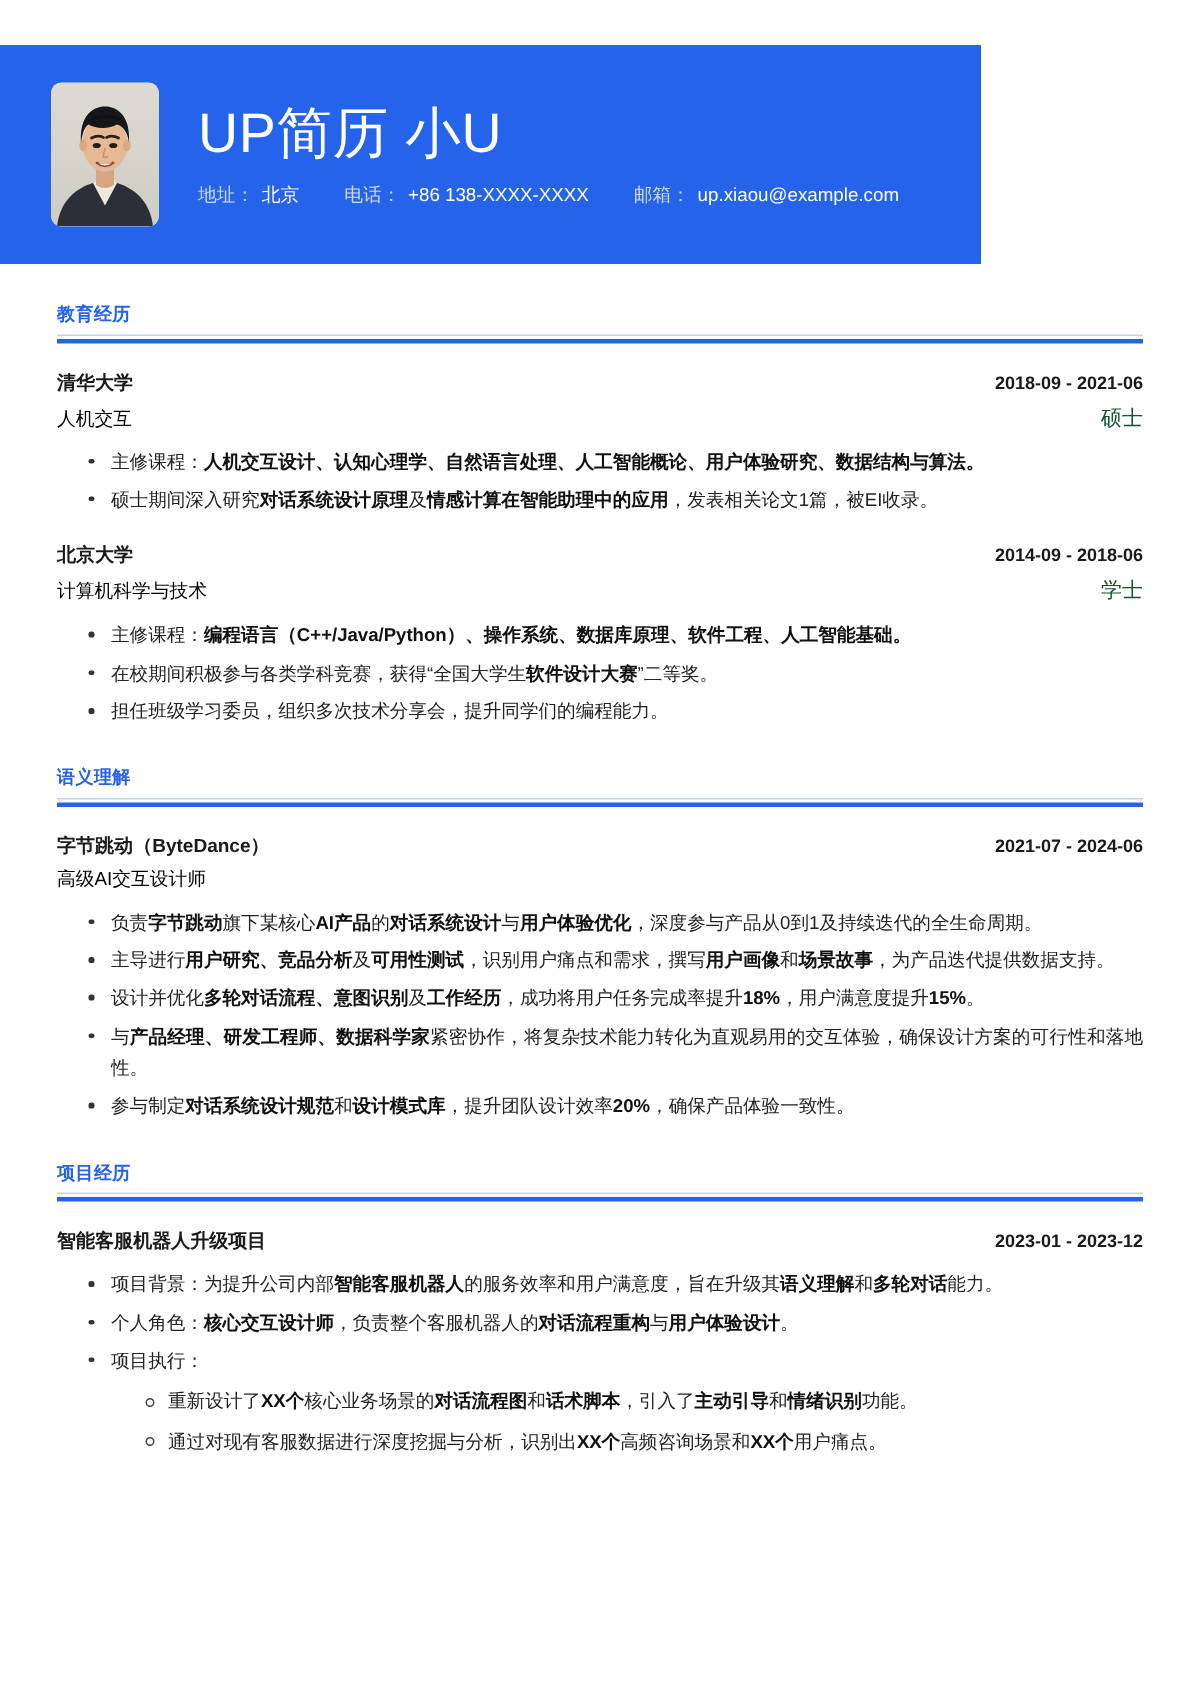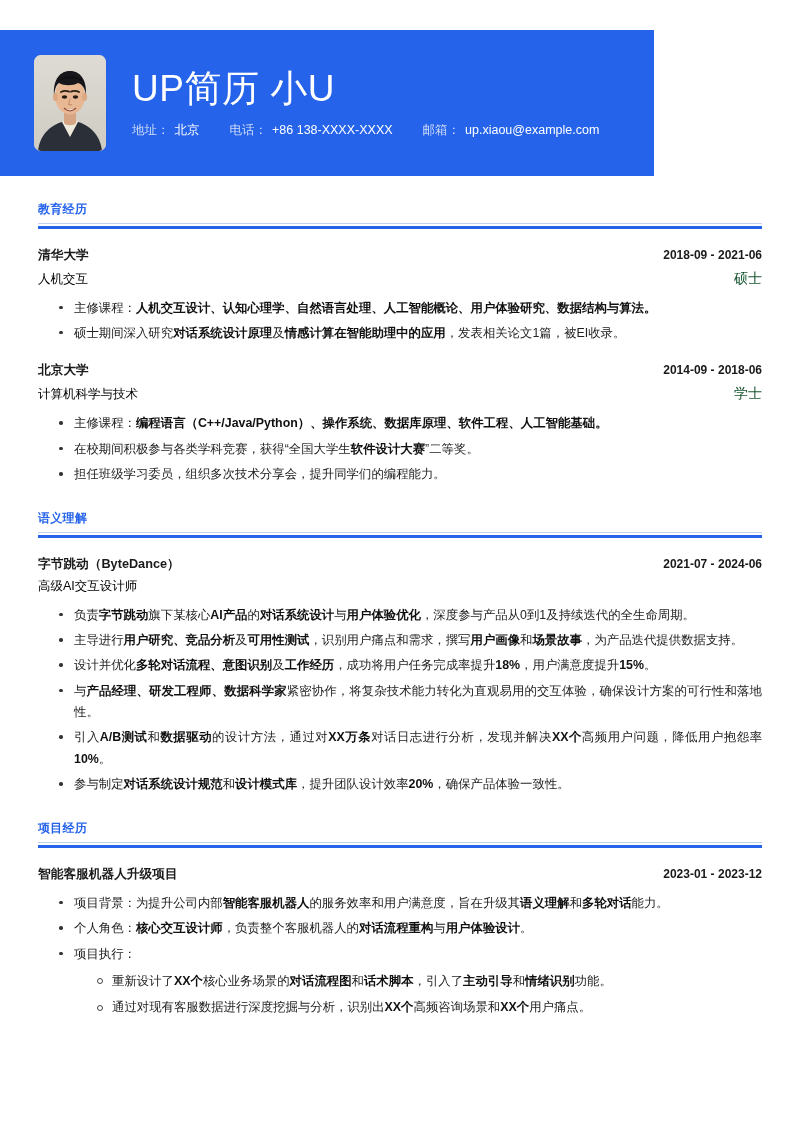--- a/index.html
+++ b/index.html
@@ -257,21 +257,20 @@
           </div>
           <div class="entry-sub">
             <div class="entry-role">高级AI交互设计师</div>
             <div class="entry-degree"></div>
           </div>
           <ul class="bullets">
             <li>负责<b>字节跳动</b>旗下某核心<b>AI产品</b>的<b>对话系统设计</b>与<b>用户体验优化</b>，深度参与产品从0到1及持续迭代的全生命周期。</li>
             <li>主导进行<b>用户研究、竞品分析</b>及<b>可用性测试</b>，识别用户痛点和需求，撰写<b>用户画像</b>和<b>场景故事</b>，为产品迭代提供数据支持。</li>
             <li>设计并优化<b>多轮对话流程、意图识别</b>及<b>工作经历</b>，成功将用户任务完成率提升<b>18%</b>，用户满意度提升<b>15%</b>。</li>
             <li>与<b>产品经理、研发工程师、数据科学家</b>紧密协作，将复杂技术能力转化为直观易用的交互体验，确保设计方案的可行性和落地性。</li>
-            <li>引入<b>A/B测试</b>和<b>数据驱动</b>的设计方法，通过对<b>XX万条</b>对话日志进行分析，发现并解决<b>XX个</b>高频用户问题，降低用户抱怨率<b>10%</b>。</li>
             <li>参与制定<b>对话系统设计规范</b>和<b>设计模式库</b>，提升团队设计效率<b>20%</b>，确保产品体验一致性。</li>
           </ul>
         </div>
       </div>
       <div class="section">
         <div class="section-title">项目经历</div>
         <div class="section-rule">
           <div class="rule-thin"></div>
           <div class="rule-thick"></div>
         </div>

